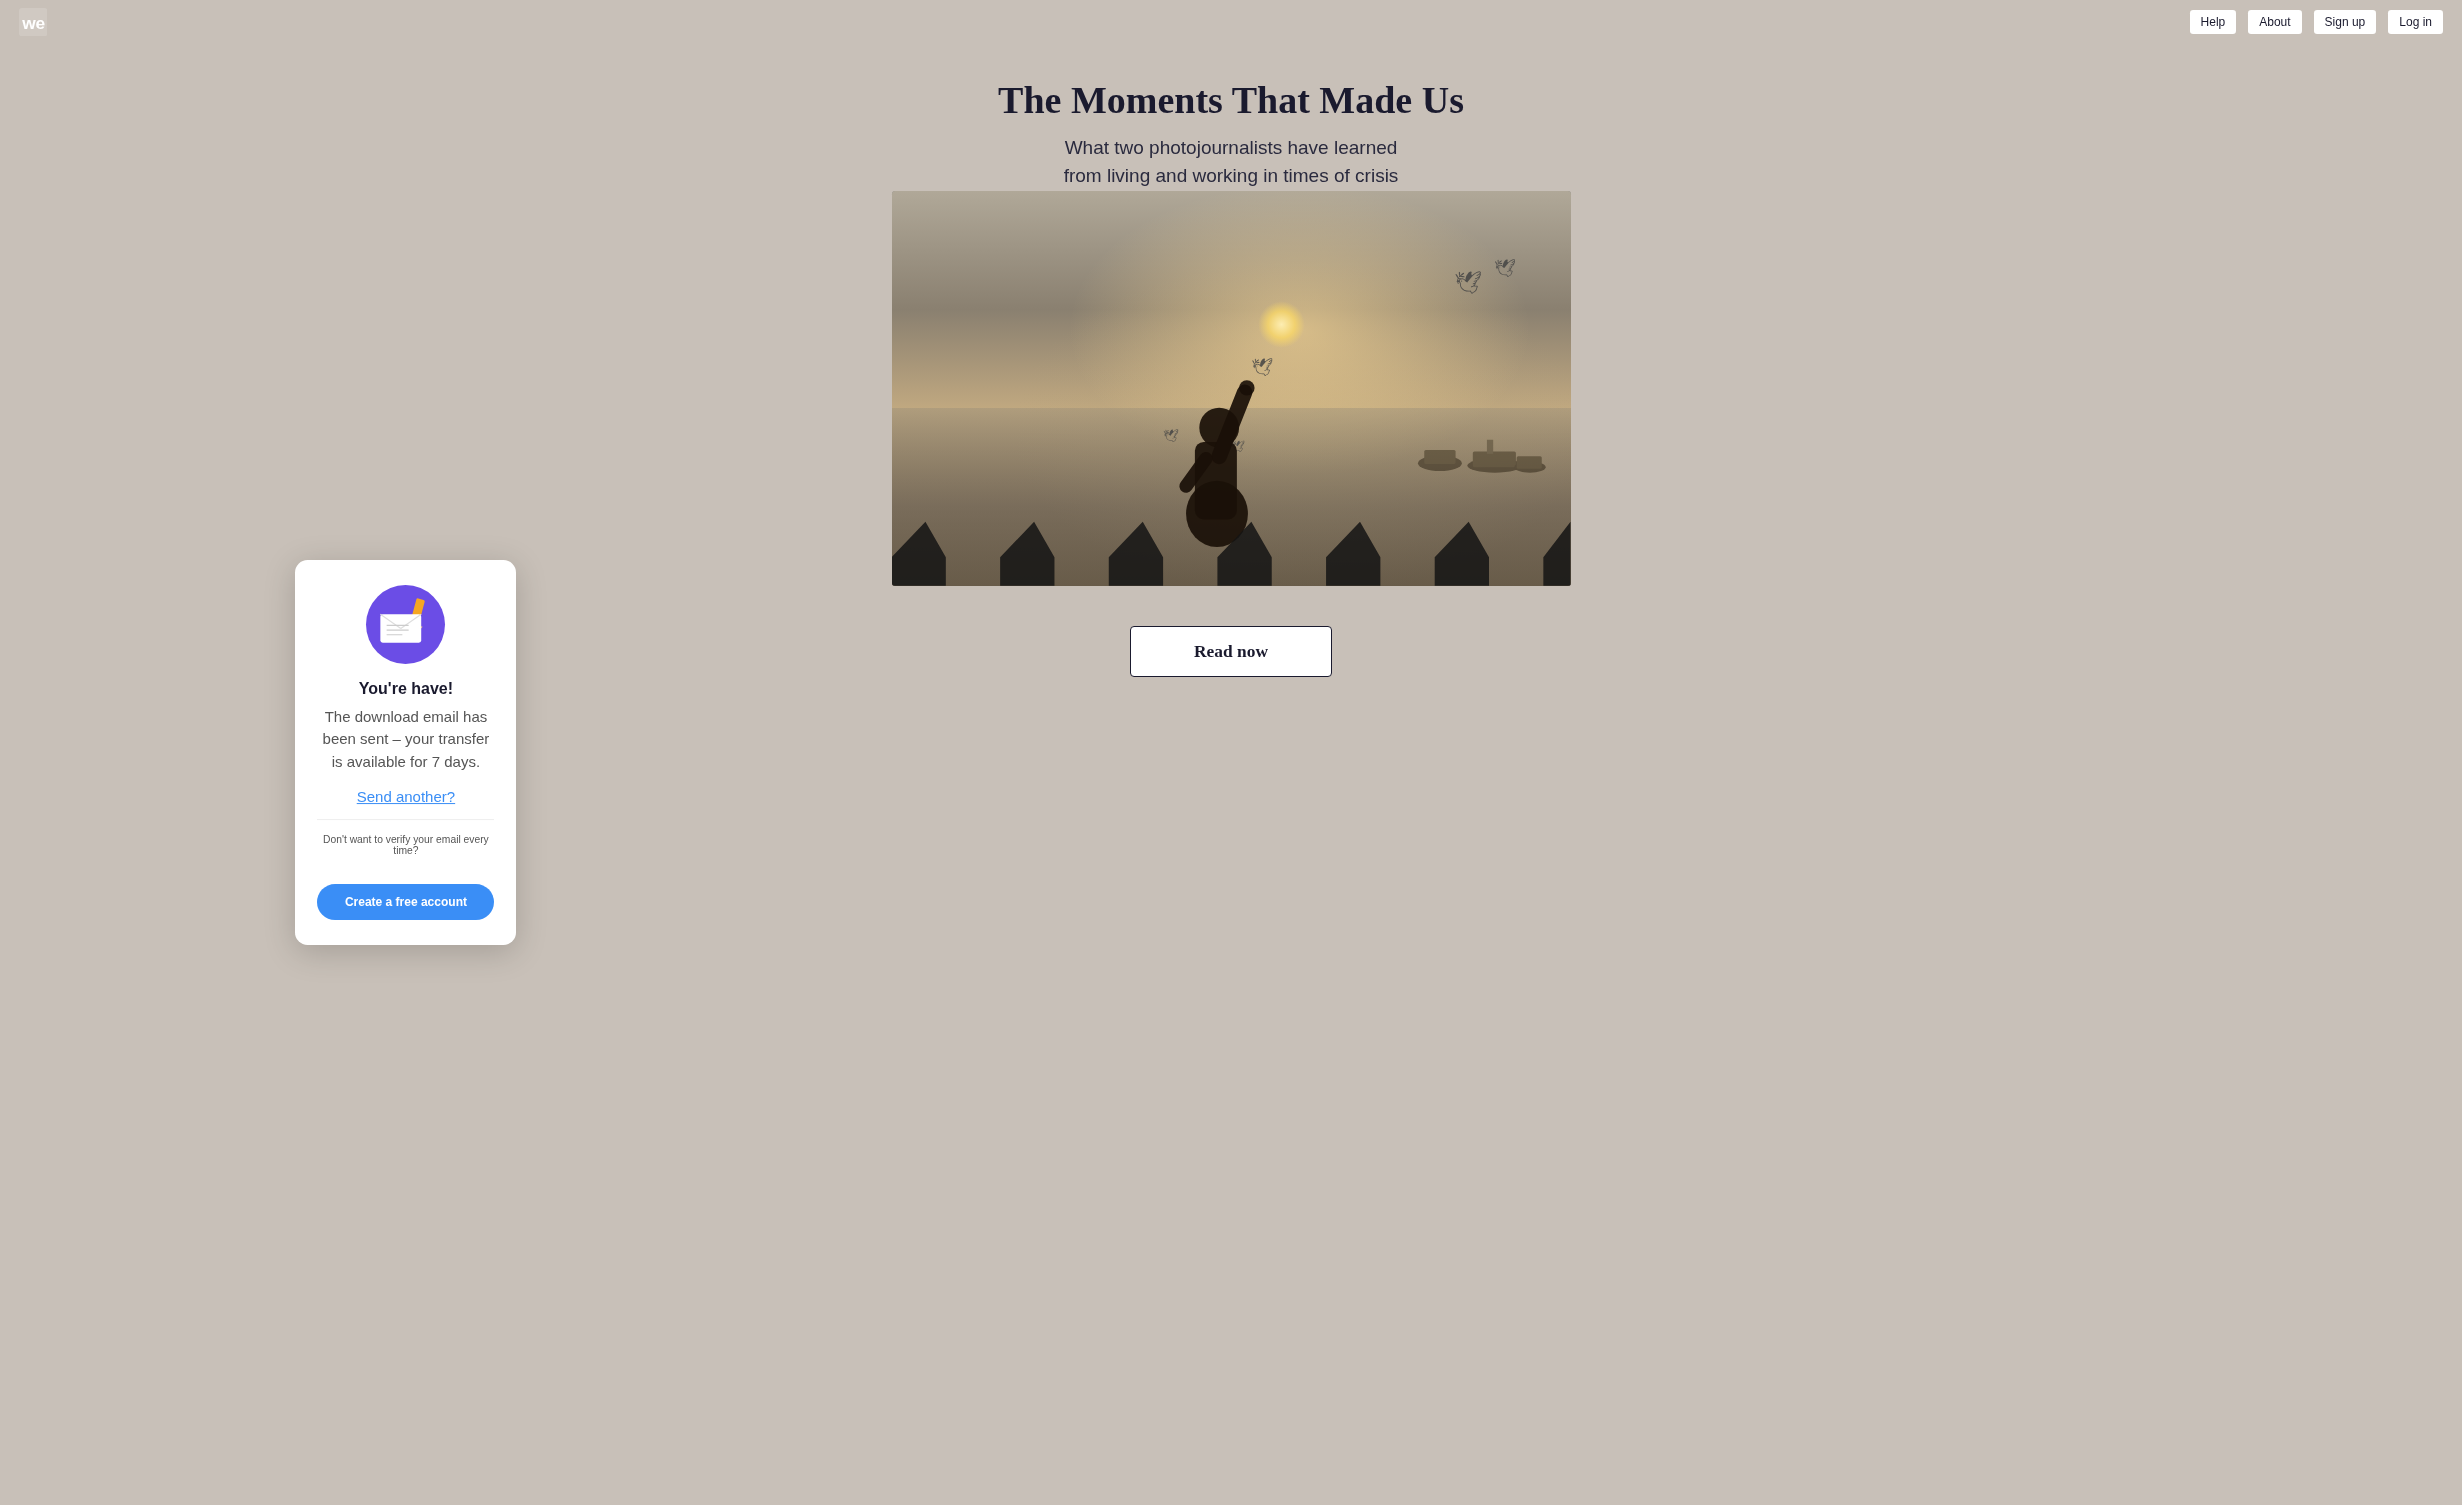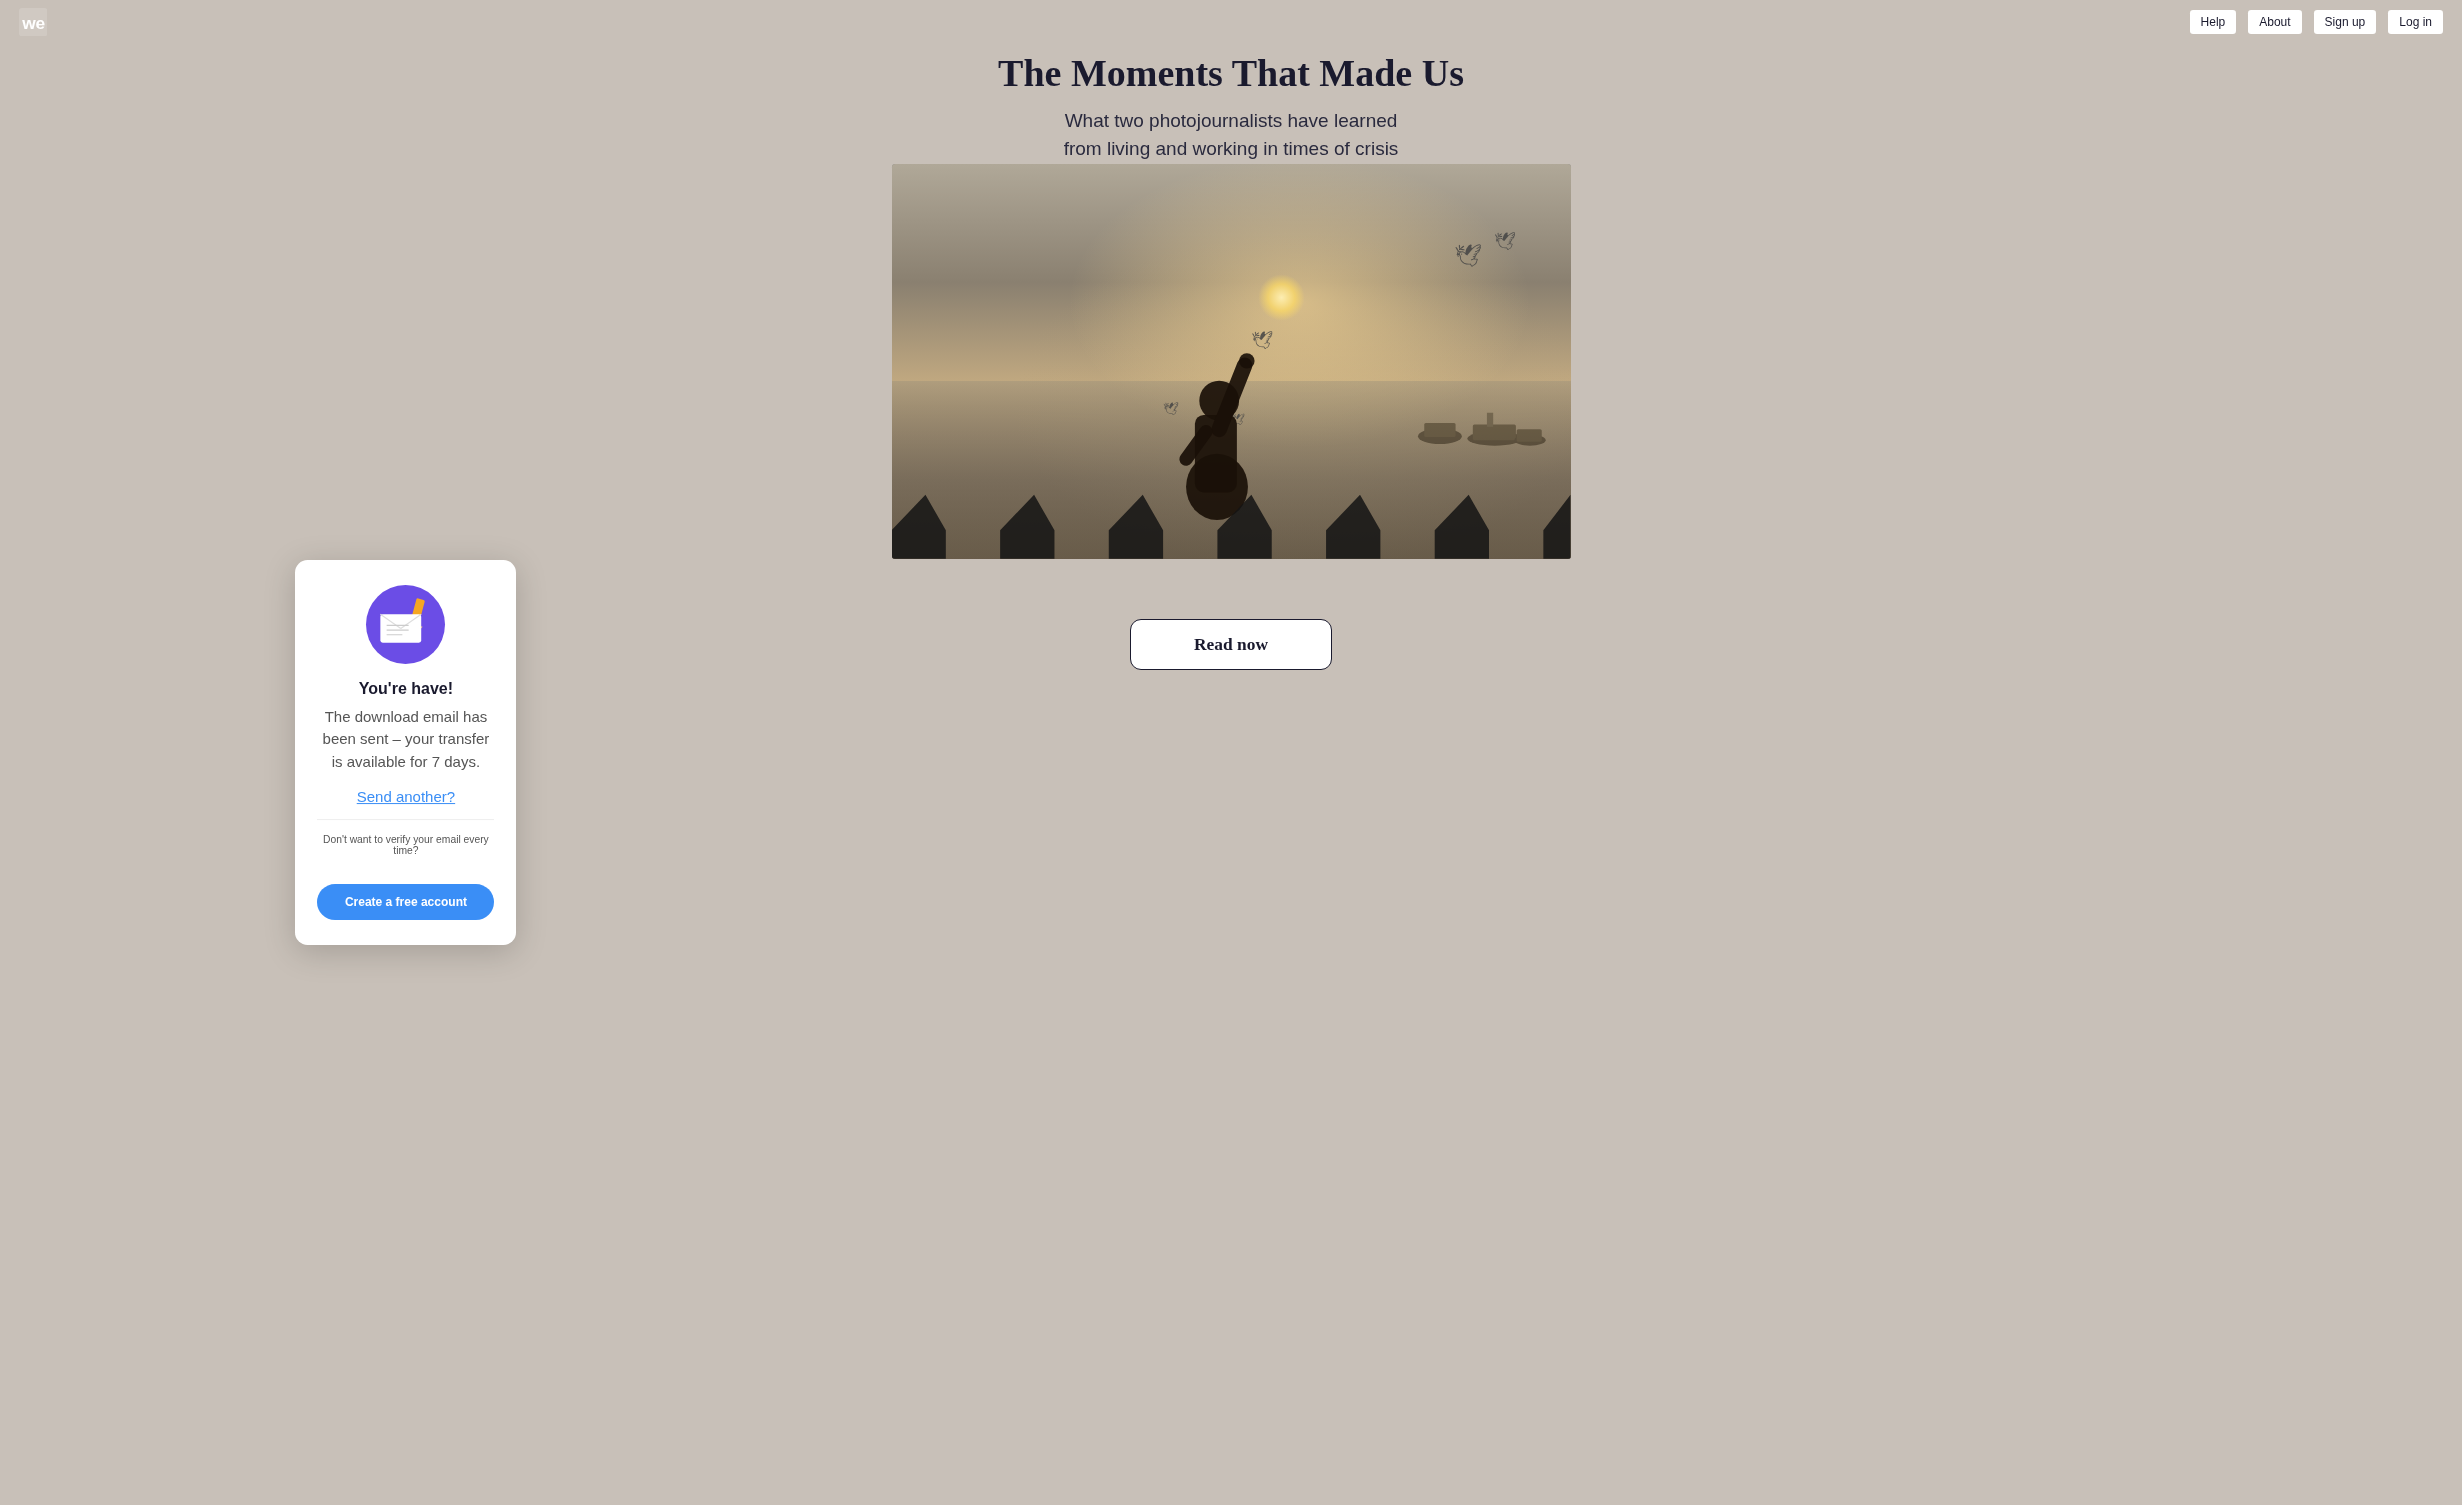--- a/index.html
+++ b/index.html
@@ -48,21 +48,21 @@
       color: #1a1a2e;
       font-size: 12px;
       padding: 4.7px 11px;
       border-radius: 3.2px;
       background: white;
       font-weight: 500;
     }
 
     
     main {
-      padding-top: 28px;
+      padding-top: 55px;
       display: flex;
       flex-direction: column;
       align-items: center;
     }
 
     
     .article-section {
       display: flex;
       flex-direction: column;
       align-items: center;
@@ -166,23 +166,22 @@
       display: inline-block;
       padding: 14.2px 63px;
       border: 1.6px solid #1a1a2e;
       background: white;
       color: #1a1a2e;
       font-size: 17.4px;
       font-weight: 700;
       font-family: Georgia, serif;
       cursor: pointer;
       text-decoration: none;
-      border-radius: 11px;
+      border-radius: 4px;
       transition: background 0.2s;
-      margin-top: 20px;
     }
 
     
     .modal-card {
       position: fixed;
       top: 50%;
       left: 12%;
       transform: translateY(-50%);
       background: white;
       border-radius: 12.6px;

